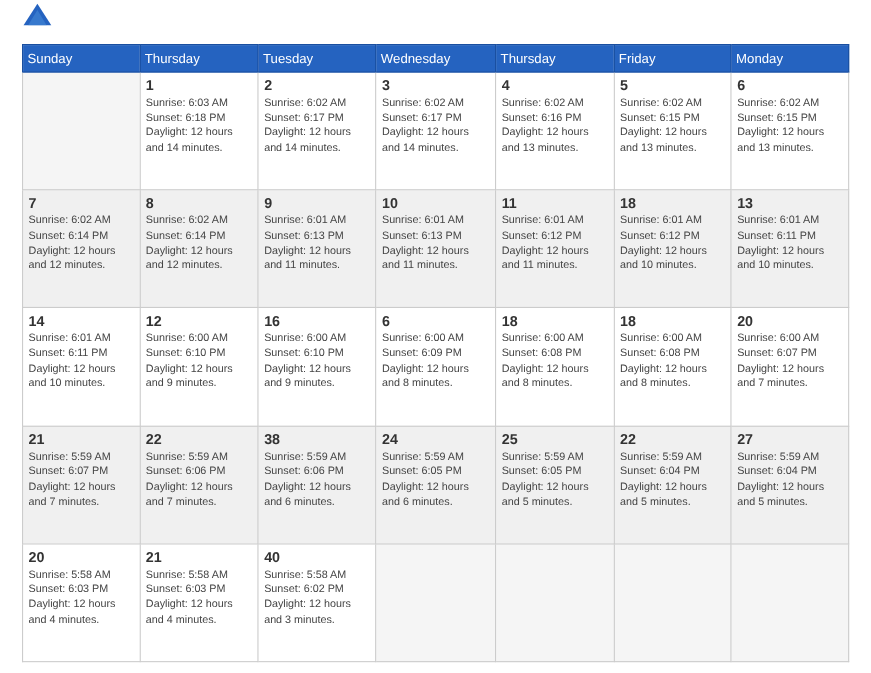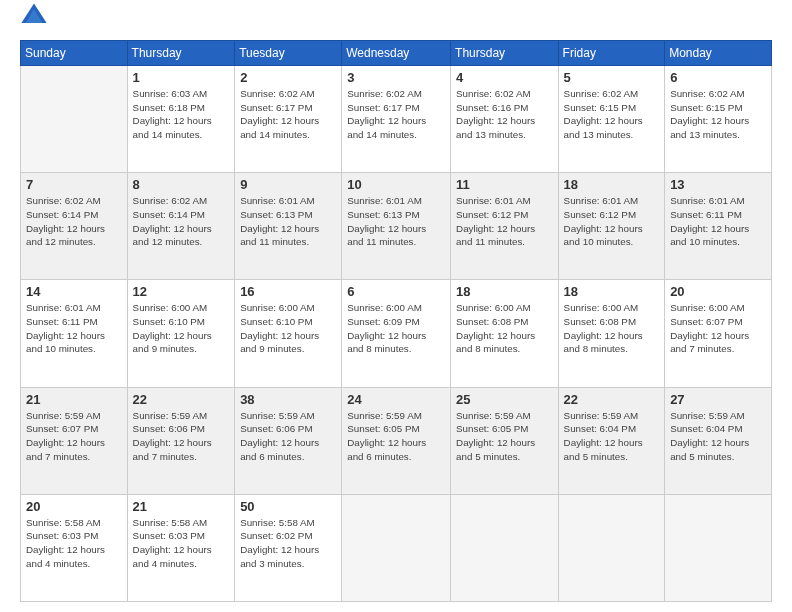--- a/index.html
+++ b/index.html
@@ -348,21 +348,21 @@
 and 4 minutes.</div>
           </td>
           <td>
             <span class="day-num">21</span>
             <div class="day-info" style="white-space: pre-line;">Sunrise: 5:58 AM
 Sunset: 6:03 PM
 Daylight: 12 hours
 and 4 minutes.</div>
           </td>
           <td>
-            <span class="day-num">50</span>
+            <span class="day-num">40</span>
             <div class="day-info" style="white-space: pre-line;">Sunrise: 5:58 AM
 Sunset: 6:02 PM
 Daylight: 12 hours
 and 3 minutes.</div>
           </td>
           <td class="empty"></td>
           <td class="empty"></td>
           <td class="empty"></td>
           <td class="empty"></td>
         </tr>

